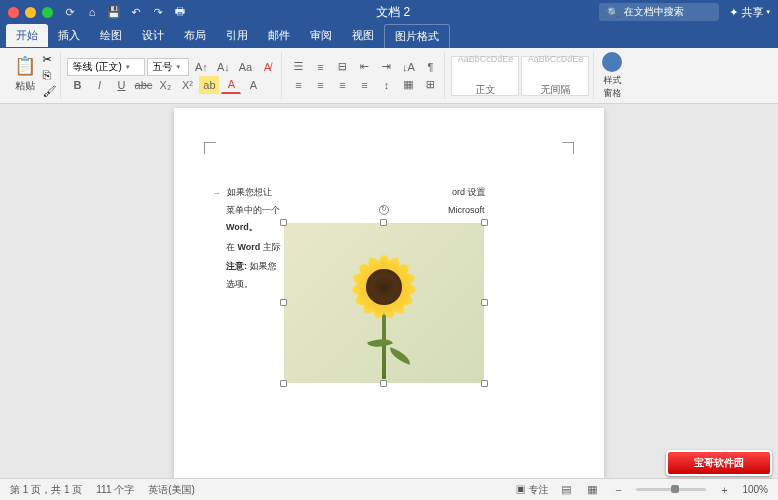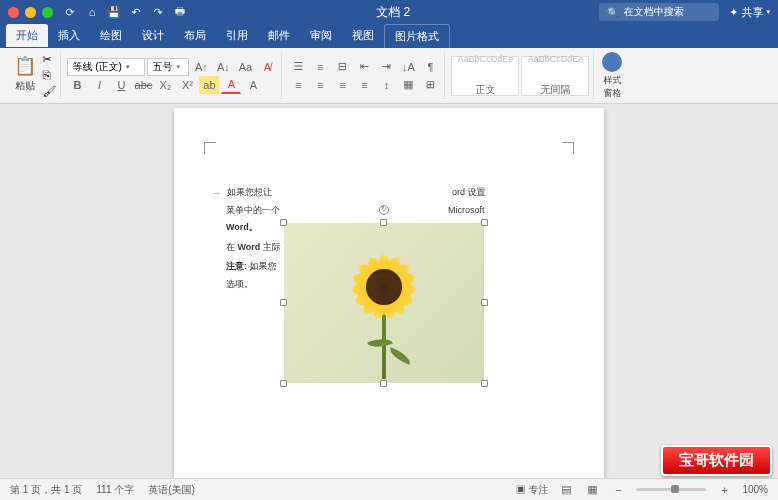--- a/index.html
+++ b/index.html
@@ -73,21 +73,21 @@
 .rotate-handle { position: absolute; top: -18px; left: 50%; margin-left: -5px; width: 10px; height: 10px; border: 1px solid #888; border-radius: 50%; background: #fff; }
 .rotate-handle::after { content: '↻'; font-size: 7px; position: absolute; left: 1px; top: -1px; color: #666; }
 
 .statusbar { position: absolute; bottom: 0; left: 0; right: 0; height: 22px; background: #f3f3f3; border-top: 1px solid #d4d4d4; display: flex; align-items: center; padding: 0 10px; font-size: 10px; color: #555; }
 .status-left { display: flex; gap: 14px; flex: 1; }
 .status-right { display: flex; gap: 10px; align-items: center; }
 .view-btn { width: 16px; height: 14px; cursor: pointer; display: flex; align-items: center; justify-content: center; font-size: 11px; color: #666; }
 .zoom-slider { width: 70px; height: 3px; background: #ccc; position: relative; border-radius: 2px; }
 .zoom-slider .thumb { position: absolute; left: 50%; top: -3px; width: 8px; height: 8px; background: #888; border-radius: 2px; }
 
-.watermark { position: absolute; bottom: 24px; right: 6px; background: linear-gradient(#ff4444, #cc0000); color: #fff; font-size: 15px; font-weight: bold; padding: 4px 16px; border-radius: 4px; border: 2px solid #fff; box-shadow: 0 1px 3px rgba(0,0,0,0.4); }
+.watermark { position: absolute; bottom: 24px; right: 6px; background: linear-gradient(#ff4444, #cc0000); color: #fff; font-size: 10px; font-weight: bold; padding: 4px 26px; border-radius: 4px; border: 2px solid #fff; box-shadow: 0 1px 3px rgba(0,0,0,0.4); }
 </style>
 </head>
 <body>
 
 <div class="titlebar">
   <div class="traffic-lights">
     <div class="tl tl-close"></div>
     <div class="tl tl-min"></div>
     <div class="tl tl-max"></div>
   </div>

